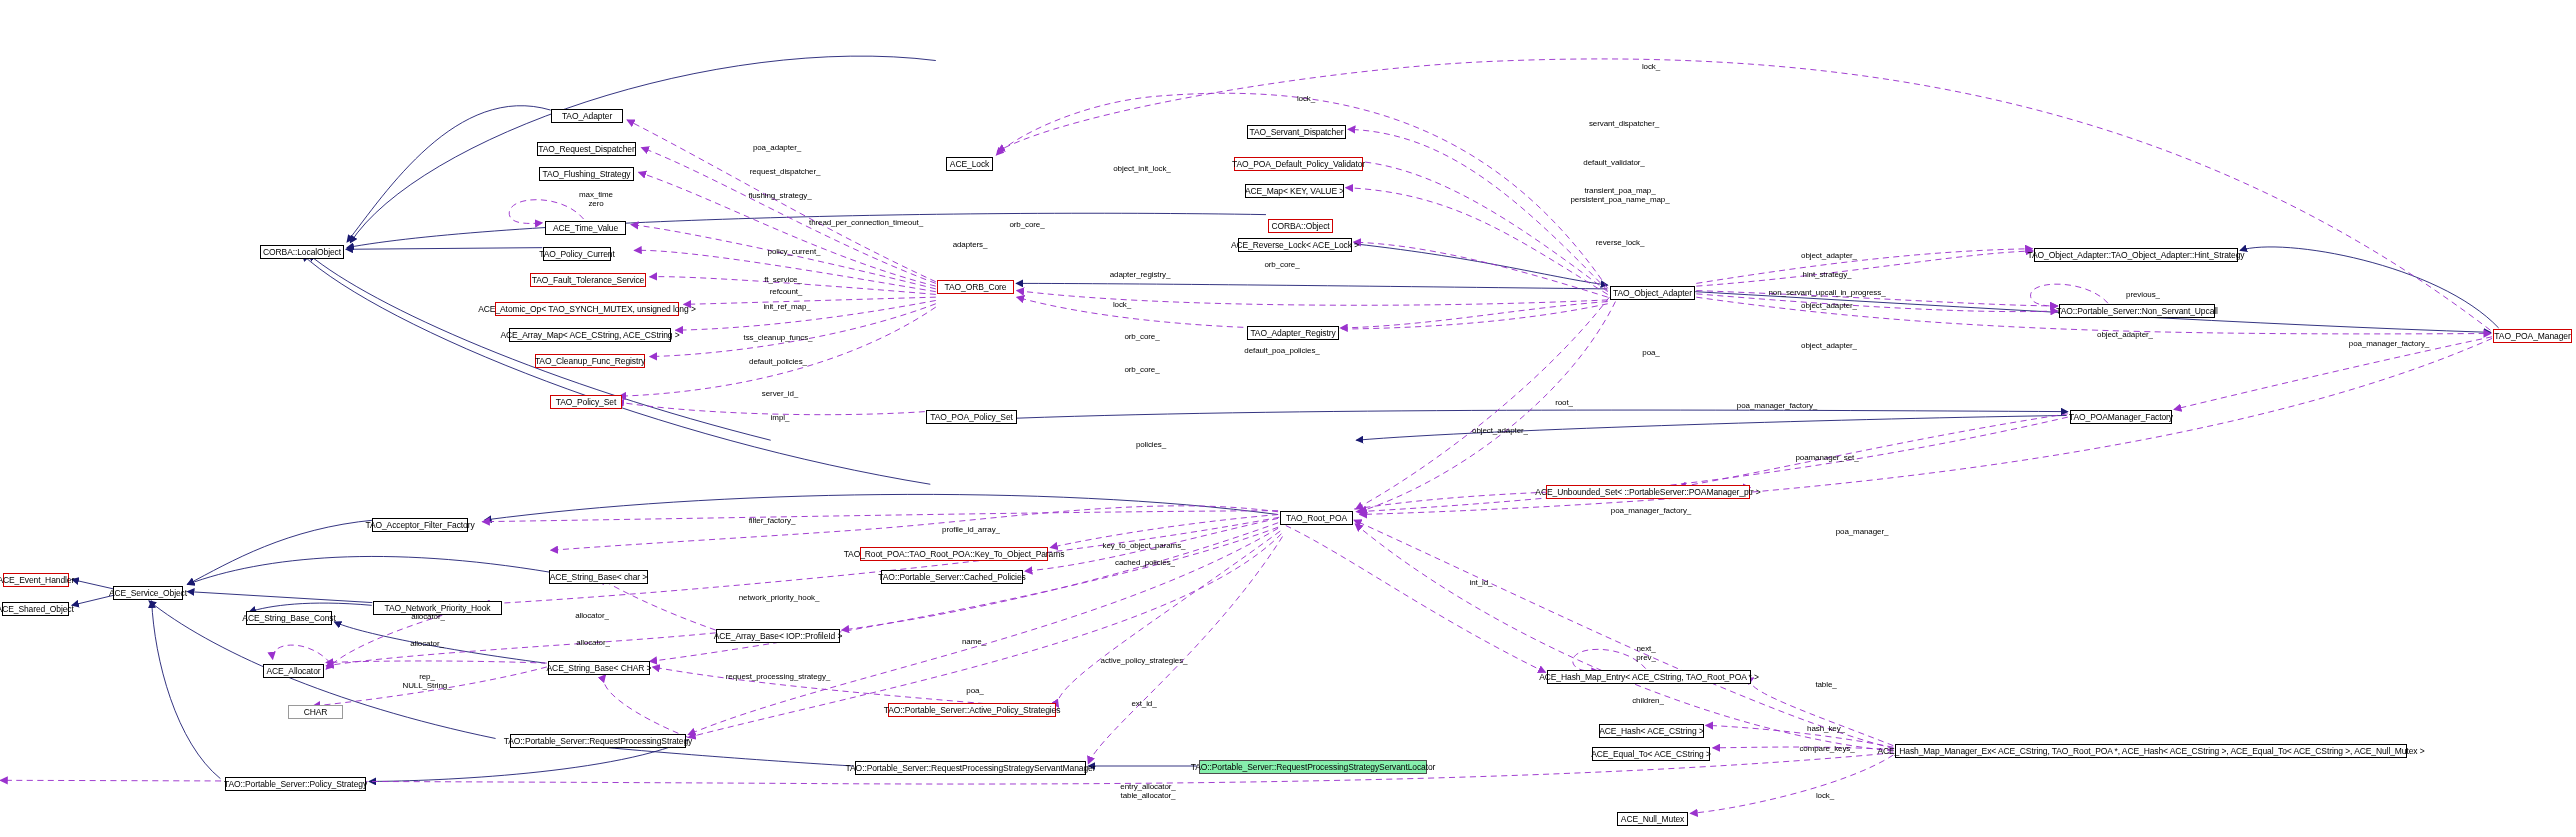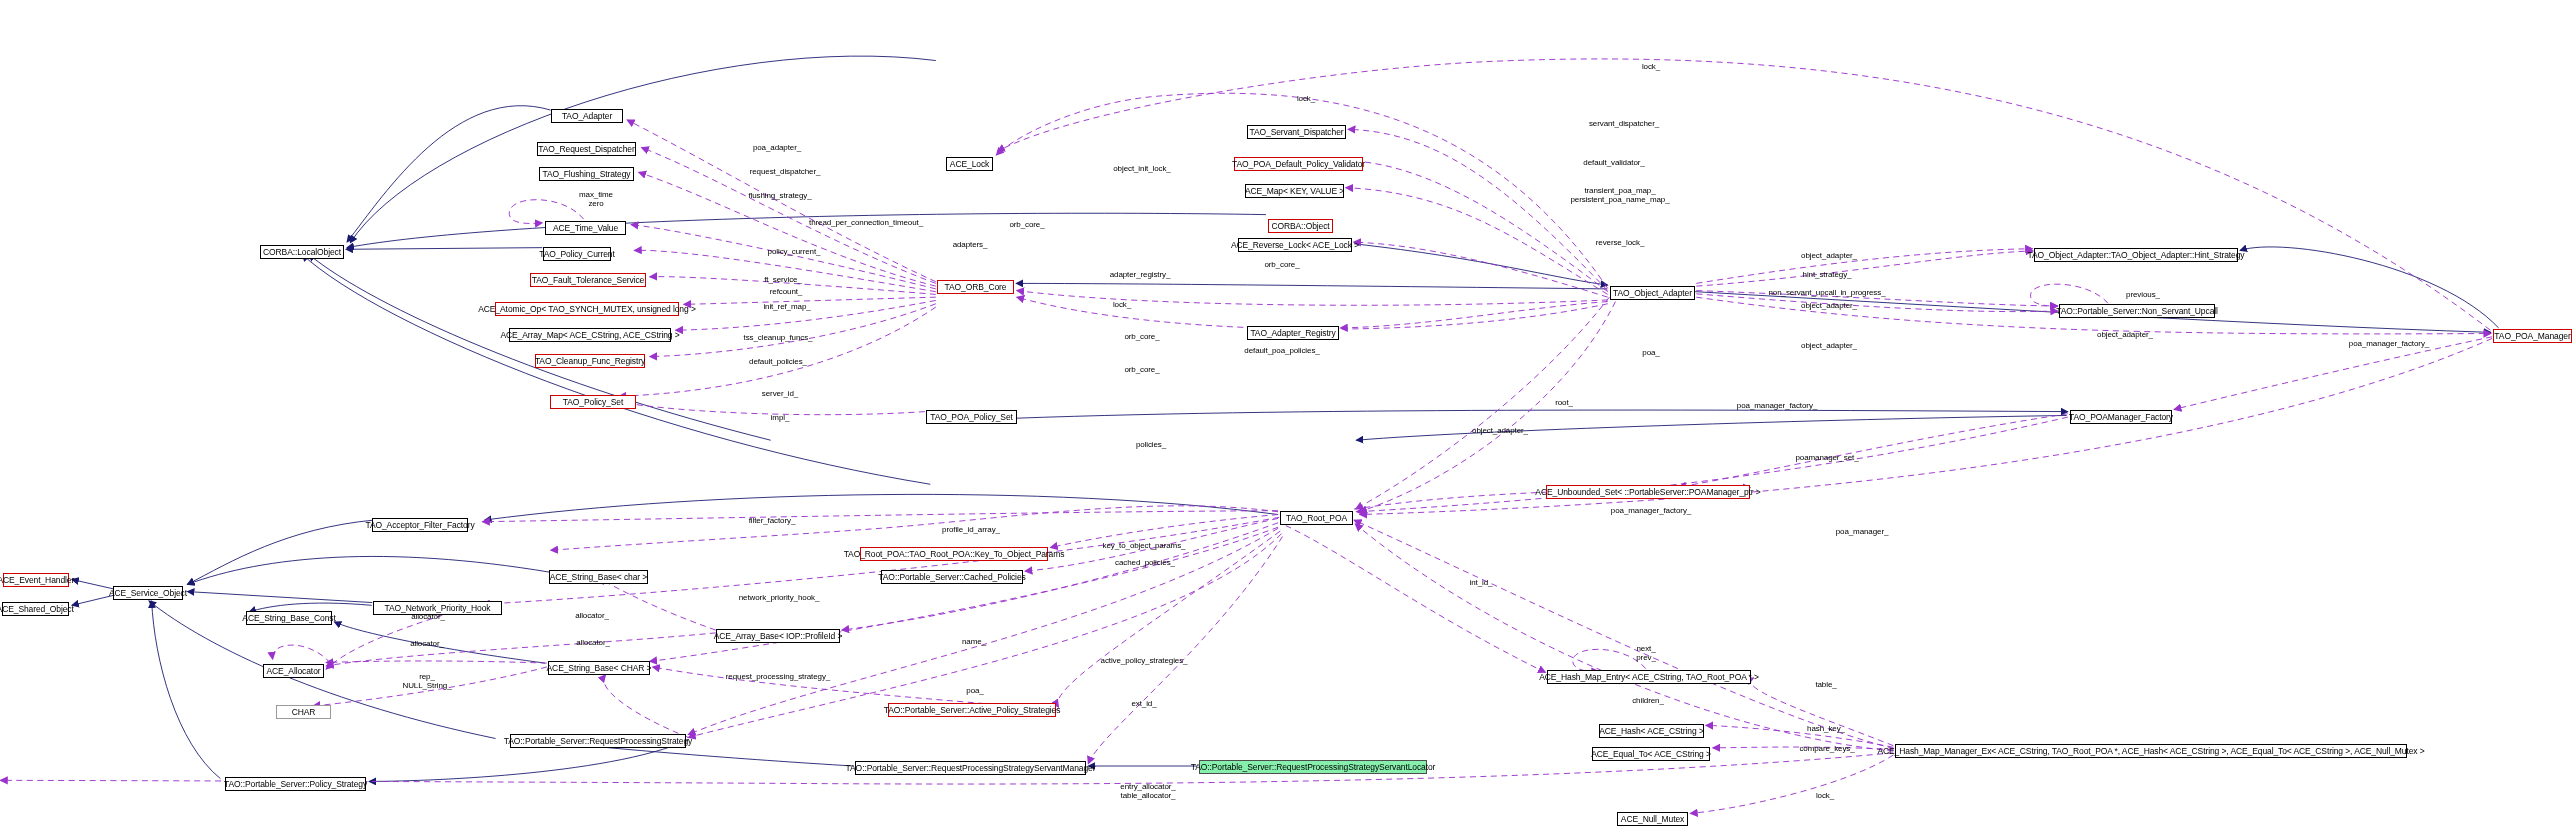--- a/index.html
+++ b/index.html
@@ -171,41 +171,41 @@
 
       <path d="M1680,748 C1500,760 1250,752 1120,730"></path>
     </g>
   </svg>
 
 <div class="node red" style="left: 2.8px; top: 573px; width: 66px;">ACE_Event_Handler</div>
     <div class="node" style="left: 1.7px; top: 602px; width: 67px;">ACE_Shared_Object</div>
     <div class="node" style="left: 113px; top: 586px; width: 70px;">ACE_Service_Object</div>
     <div class="node" style="left: 246px; top: 611px; width: 86px;">ACE_String_Base_Const</div>
     <div class="node" style="left: 263px; top: 664px; width: 61px;">ACE_Allocator</div>
-    <div class="node grayborder" style="left: 276px; top: 705px; width: 55px;">CHAR</div>
+    <div class="node grayborder" style="left: 288px; top: 705px; width: 55px;">CHAR</div>
     <div class="node" style="left: 225px; top: 777px; width: 141px;">TAO::Portable_Server::Policy_Strategy</div>
     <div class="node" style="left: 260px; top: 245px; width: 84px;">CORBA::LocalObject</div>
     <div class="node" style="left: 372px; top: 518px; width: 96px;">TAO_Acceptor_Filter_Factory</div>
     <div class="node" style="left: 373px; top: 601px; width: 129px;">TAO_Network_Priority_Hook</div>
     <div class="node" style="left: 549px; top: 570px; width: 99px;">ACE_String_Base&lt; char &gt;</div>
     <div class="node" style="left: 548px; top: 661px; width: 102px;">ACE_String_Base&lt; CHAR &gt;</div>
     <div class="node" style="left: 716px; top: 629px; width: 124px;">ACE_Array_Base&lt; IOP::ProfileId &gt;</div>
     <div class="node" style="left: 510px; top: 734px; width: 176px;">TAO::Portable_Server::RequestProcessingStrategy</div>
     <div class="node" style="left: 855px; top: 761px; width: 231px;">TAO::Portable_Server::RequestProcessingStrategyServantManager</div>
     <div class="node current" style="left: 1199px; top: 760px; width: 228px;">TAO::Portable_Server::RequestProcessingStrategyServantLocator</div>
     <div class="node" style="left: 551px; top: 109px; width: 72px;">TAO_Adapter</div>
     <div class="node" style="left: 537px; top: 142px; width: 99px;">TAO_Request_Dispatcher</div>
     <div class="node" style="left: 539px; top: 167px; width: 95px;">TAO_Flushing_Strategy</div>
     <div class="node" style="left: 545px; top: 221px; width: 81px;">ACE_Time_Value</div>
     <div class="node" style="left: 543px; top: 247px; width: 68px;">TAO_Policy_Current</div>
     <div class="node red" style="left: 530px; top: 273px; width: 116px;">TAO_Fault_Tolerance_Service</div>
     <div class="node red" style="left: 495px; top: 302px; width: 184px;">ACE_Atomic_Op&lt; TAO_SYNCH_MUTEX, unsigned long &gt;</div>
     <div class="node" style="left: 509px; top: 328px; width: 162px;">ACE_Array_Map&lt; ACE_CString, ACE_CString &gt;</div>
     <div class="node red" style="left: 535px; top: 354px; width: 110px;">TAO_Cleanup_Func_Registry</div>
-    <div class="node red" style="left: 550px; top: 395px; width: 86px;">TAO_Policy_Set</div>
+    <div class="node red" style="left: 550px; top: 395px; width: 72px;">TAO_Policy_Set</div>
     <div class="node red" style="left: 937px; top: 280px; width: 77px;">TAO_ORB_Core</div>
     <div class="node" style="left: 926px; top: 410px; width: 91px;">TAO_POA_Policy_Set</div>
     <div class="node" style="left: 946px; top: 157px; width: 47px;">ACE_Lock</div>
     <div class="node" style="left: 1247px; top: 125px; width: 99px;">TAO_Servant_Dispatcher</div>
     <div class="node red" style="left: 1234px; top: 157px; width: 129px;">TAO_POA_Default_Policy_Validator</div>
     <div class="node" style="left: 1245px; top: 184px; width: 99px;">ACE_Map&lt; KEY, VALUE &gt;</div>
     <div class="node red" style="left: 1268px; top: 211px; width: 65px; margin-top: 8px;">CORBA::Object</div>
     <div class="node" style="left: 1238px; top: 238px; width: 114px;">ACE_Reverse_Lock&lt; ACE_Lock &gt;</div>
     <div class="node" style="left: 1247px; top: 326px; width: 92px;">TAO_Adapter_Registry</div>
     <div class="node" style="left: 1610px; top: 286px; width: 85px;">TAO_Object_Adapter</div>

